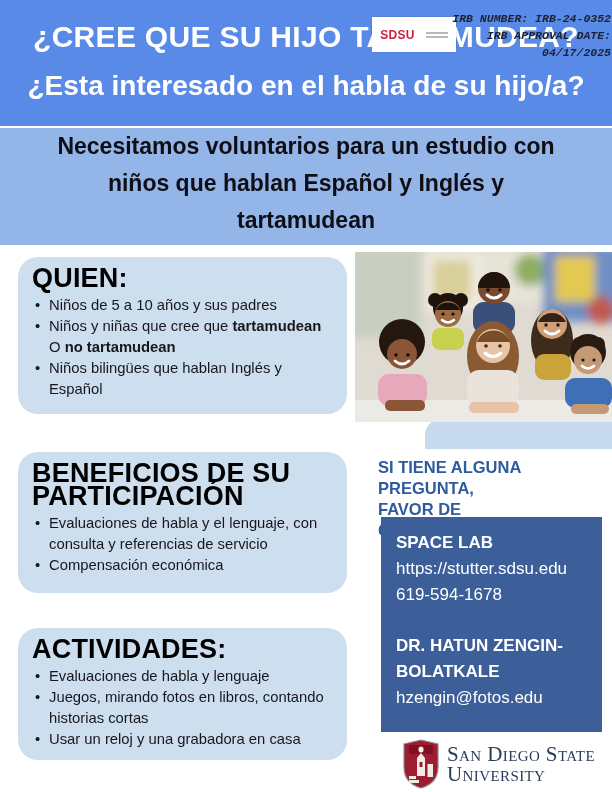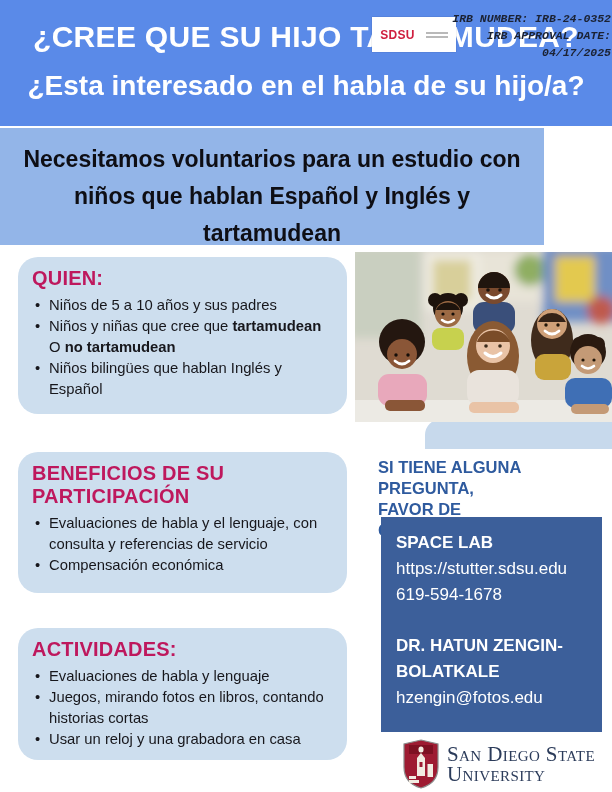--- a/index.html
+++ b/index.html
@@ -26,33 +26,33 @@
   .stamp-logo{color:#cf1f3f;font-weight:bold;font-size:12px;letter-spacing:.3px;}
   .stamp-lines{display:flex;flex-direction:column;gap:2px;}
   .stamp-lines i{display:block;width:22px;height:2px;background:#b9b9b9;}
   .irb{
     position:absolute;right:1px;top:10px;z-index:3;width:185px;text-align:right;
     font-family:Liberation Mono, monospace;font-style:italic;font-weight:bold;
     font-size:11.5px;line-height:17px;color:#1b2233;
   }
   
   .band{
-    position:absolute;left:0;top:128px;width:544px;height:117px;background:#93b5e8;
+    position:absolute;left:0;top:128px;width:612px;height:117px;background:#93b5e8;
     text-align:center;color:#0e0e14;font-weight:bold;font-size:23px;line-height:37px;
-    padding-top:13px;box-sizing:border-box;
+    padding-top:0;box-sizing:border-box;
   }
   
   .info-box{
     position:absolute;left:18px;width:329px;background:#cddeee;border-radius:20px;
     padding:10px 14px 10px 14px;box-sizing:border-box;
   }
   .box-quien{top:257px;height:157px;}
   .box-beneficios{top:452px;height:141px;}
   .box-actividades{top:628px;height:132px;}
-  .box-heading{color:#be185d;font-weight:bold;font-size:20px;line-height:23px;letter-spacing:.2px;}
+  .box-heading{color:#000000;font-weight:bold;font-size:27px;line-height:23px;letter-spacing:.2px;}
   .info-box ul{list-style:none;margin:5px 0 0 0;padding:0;}
   .info-box li{
     position:relative;padding-left:17px;font-size:14.8px;line-height:21px;color:#17171c;
   }
   .info-box li::before{content:"•";position:absolute;left:3px;top:0;}
   .bold{font-weight:bold;}
   
   .photo{position:absolute;left:355px;top:252px;width:257px;height:170px;margin:0;z-index:1;}
   .deco-band{
     position:absolute;left:425px;top:419px;width:187px;height:30px;z-index:0;

